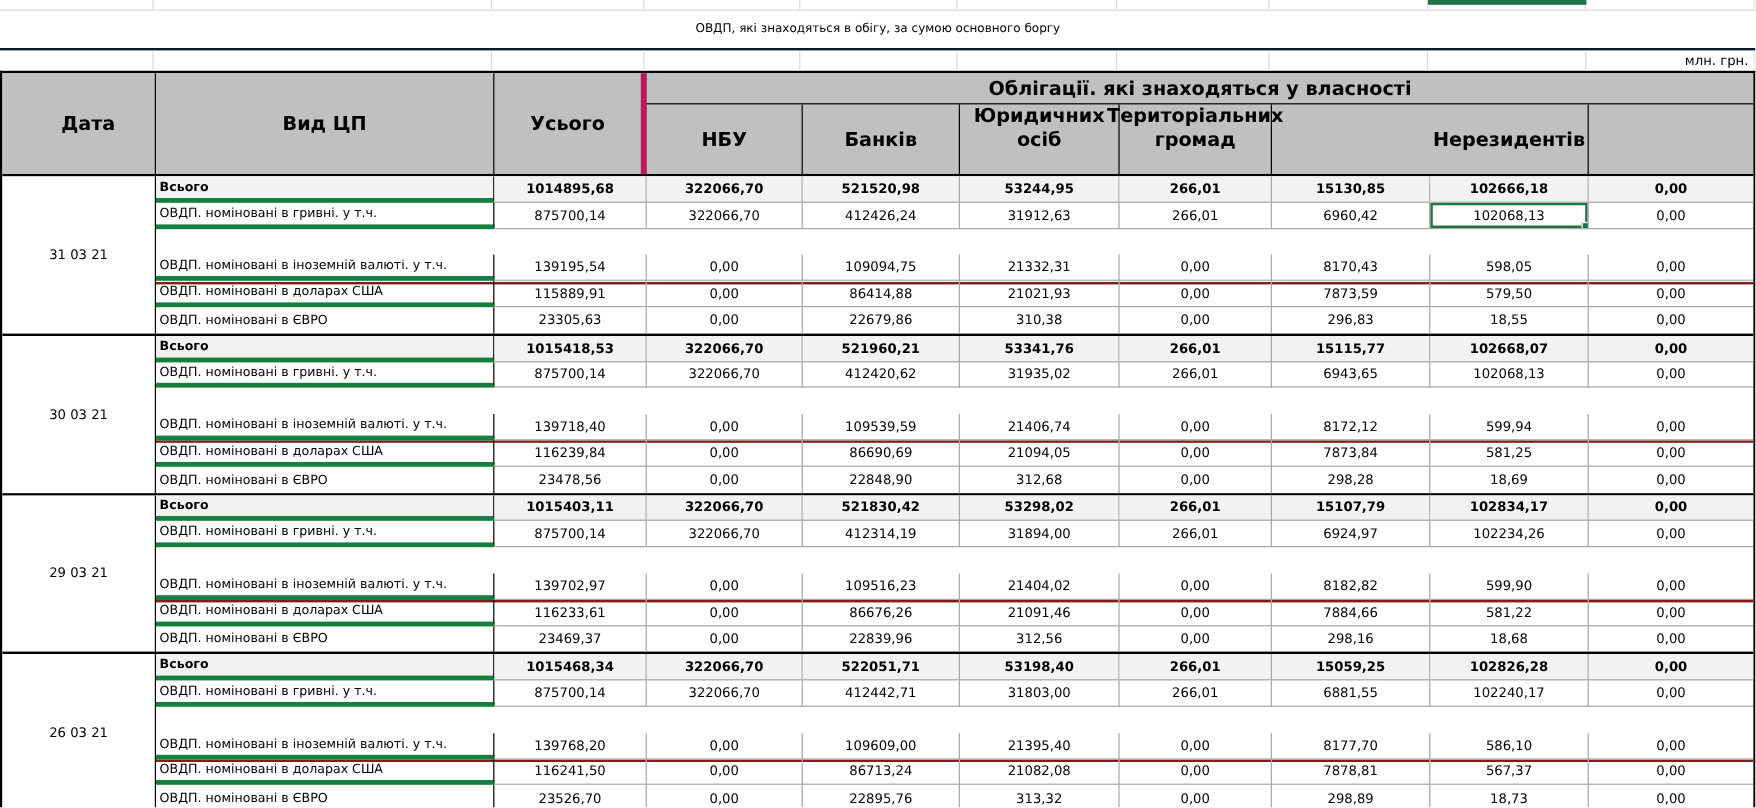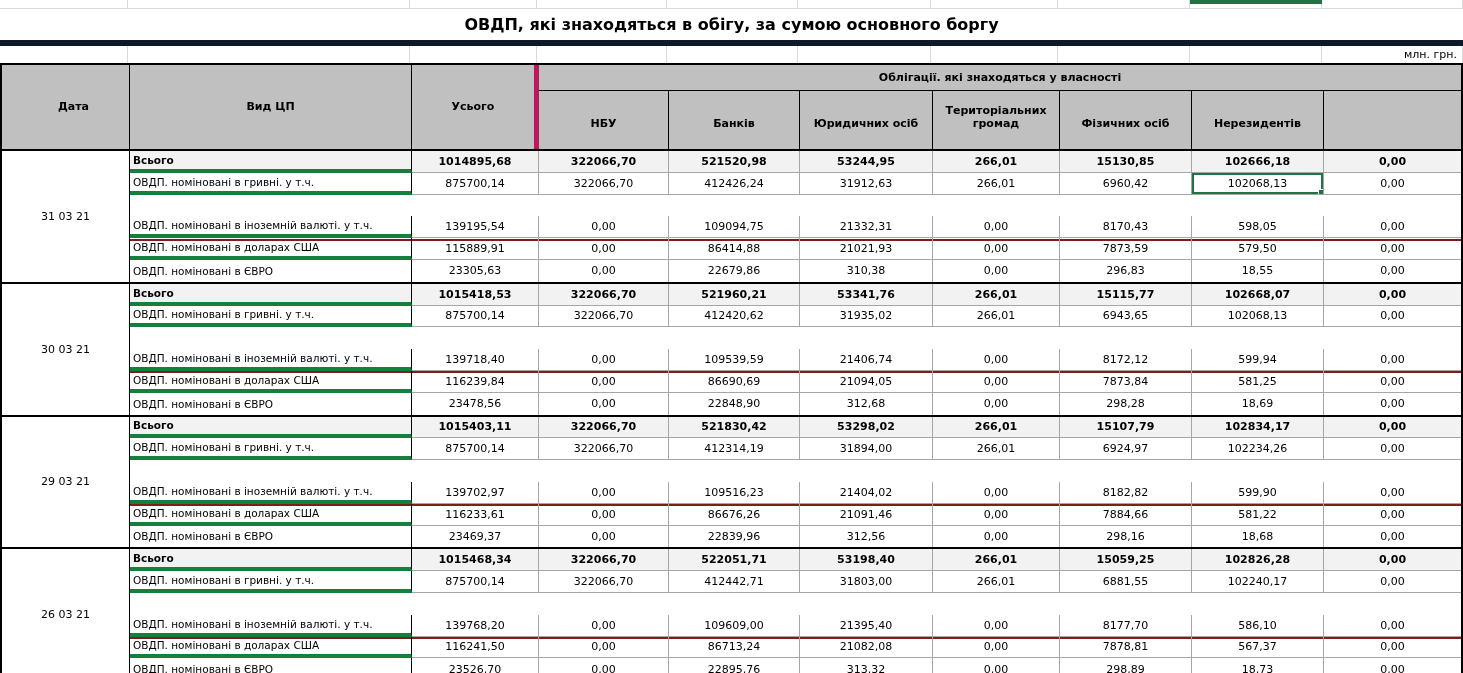--- a/index.html
+++ b/index.html
@@ -7,32 +7,32 @@
           font-family:"DejaVu Sans","Liberation Sans",sans-serif;color:#000;}
 
   
   .gridstrip{position:relative;display:grid;
              grid-template-columns:128px 282px 127px 130px 131px 133px 127px 132px 132px 141px;}
   .strip1{height:8px;border-bottom:1px solid #d9d9d9;}
   .gcell{border-right:1px solid #d9d9d9;}
   .green-seg{position:absolute;left:1190px;top:0;width:132px;height:4px;background:var(--sel,#217346);}
 
   .title-row{height:31px;display:flex;align-items:center;justify-content:center;}
-  .title-row .t{font-weight:bold;font-size:16px;}
-
-  .strip2{height:17px;border-top:6px solid #0f172a;text-align:center;}
+  .title-row .t{font-weight:normal;font-size:10px;}
+
+  .strip2{height:17px;border-top:2px solid #0f172a;text-align:center;}
   .unit{position:absolute;right:6px;bottom:2px;font-size:11px;}
 
   
   .table{width:1463px;box-sizing:border-box;border-left:2px solid #000;border-right:2px solid #000;
          border-top:2px solid #000;}
   .tgrid{display:grid;grid-template-columns:128px 282px 127px 130px 131px 133px 127px 132px 132px 137px;}
 
   .header{background:var(--hbg,#c0c0c0);grid-template-rows:26px 58px;border-bottom:2px solid #000;}
-  .hcell{font-weight:bold;font-size:11px;display:flex;align-items:center;justify-content:center;
+  .hcell{font-weight:bold;font-size:16px;display:flex;align-items:center;justify-content:center;
          text-align:center;box-sizing:border-box;line-height:1.25;}
   .h-date{grid-column:1;grid-row:1/3;border-right:1px solid #000;padding-left:16px;}
   .h-type{grid-column:2;grid-row:1/3;border-right:1px solid #000;}
   .h-total{grid-column:3;grid-row:1/3;border-right:5px solid #be185d;}
   .h-own{grid-column:4/11;grid-row:1;border-bottom:1px solid #000;}
   .h-sub{grid-row:2;align-items:flex-end;justify-content:center;padding-bottom:18px;border-right:1px solid #000;}
   .h-sub.lastcol{border-right:none;}
 
   .group{grid-auto-rows:21.8px;border-bottom:2px solid #000;background:#fff;}
   .cell{box-sizing:border-box;font-size:11px;display:flex;align-items:center;overflow:hidden;}
@@ -90,21 +90,20 @@
 
     <div class="tgrid header">
       <div class="hcell h-date">Дата</div>
       <div class="hcell h-type">Вид ЦП</div>
       <div class="hcell h-total">Усього</div>
       <div class="hcell h-own">Облігації. які знаходяться у власності</div>
       <div class="hcell h-sub" style="grid-column:4">НБУ</div>
       <div class="hcell h-sub" style="grid-column:5">Банків</div>
       <div class="hcell h-sub" style="grid-column:6">Юридичних осіб</div>
       <div class="hcell h-sub" style="grid-column:7">Територіальних громад</div>
-      <div class="hcell h-sub" style="grid-column:8">Фізичних осіб</div>
       <div class="hcell h-sub" style="grid-column:9">Нерезидентів</div>
     </div>
 
     <div id="table-body">
         <div class="tgrid group">
           <div class="cell date-cell">31 03 21</div>
           <div class="cell label-cell row-total">Всього</div>
           <div class="cell val-cell row-total">1014895,68</div>
           <div class="cell val-cell row-total">322066,70</div>
           <div class="cell val-cell row-total">521520,98</div>

